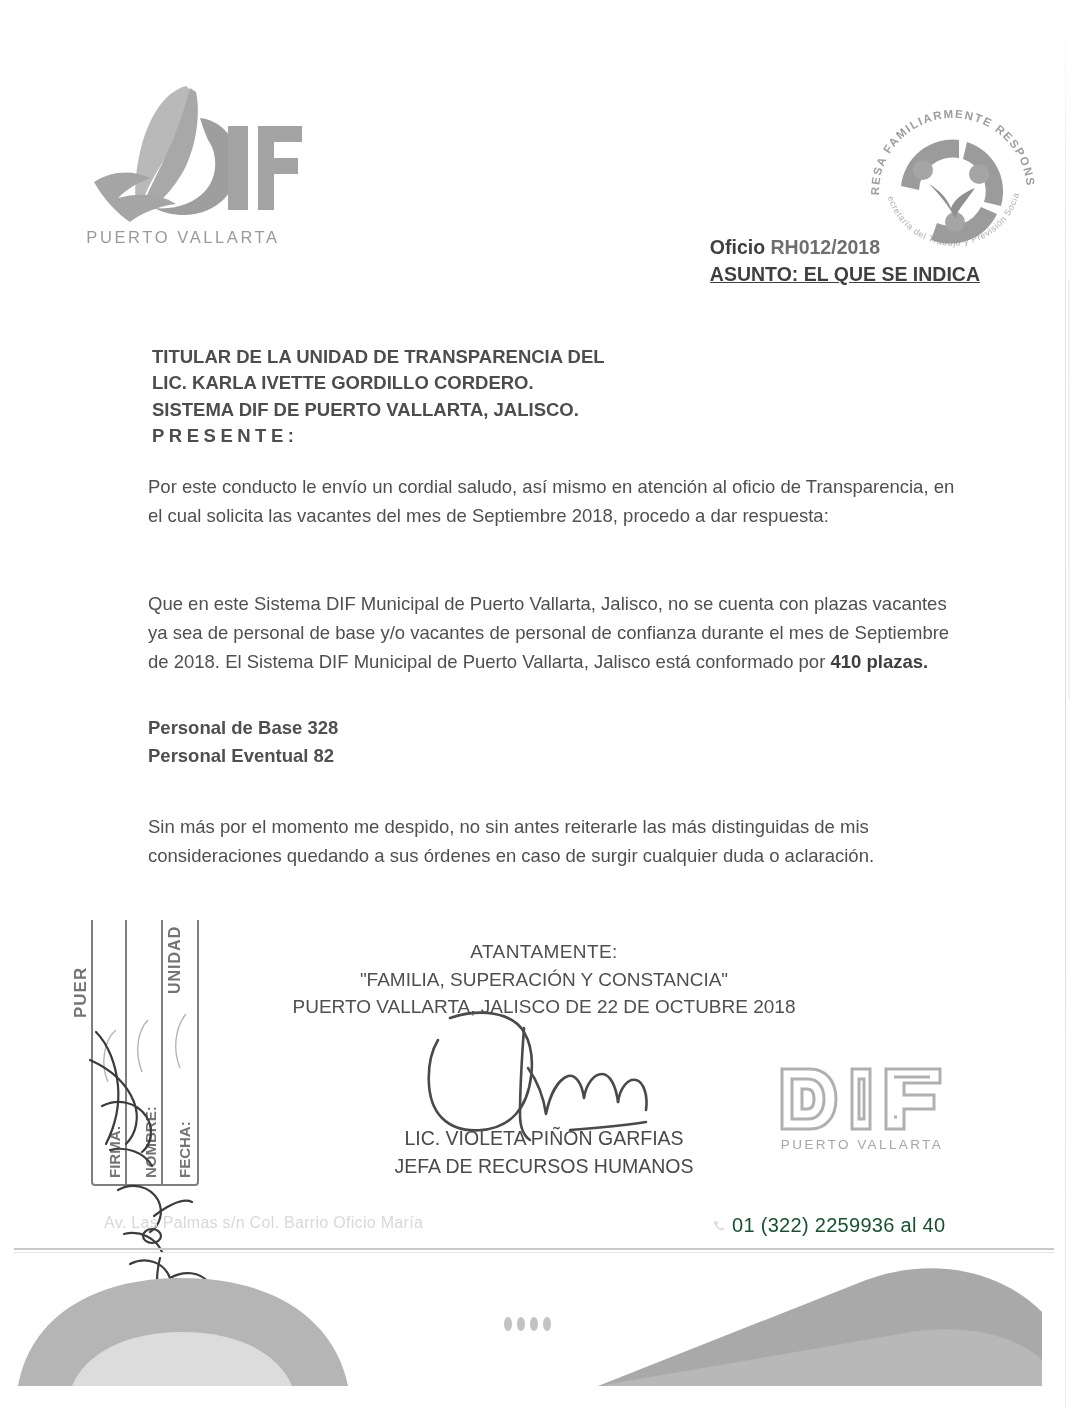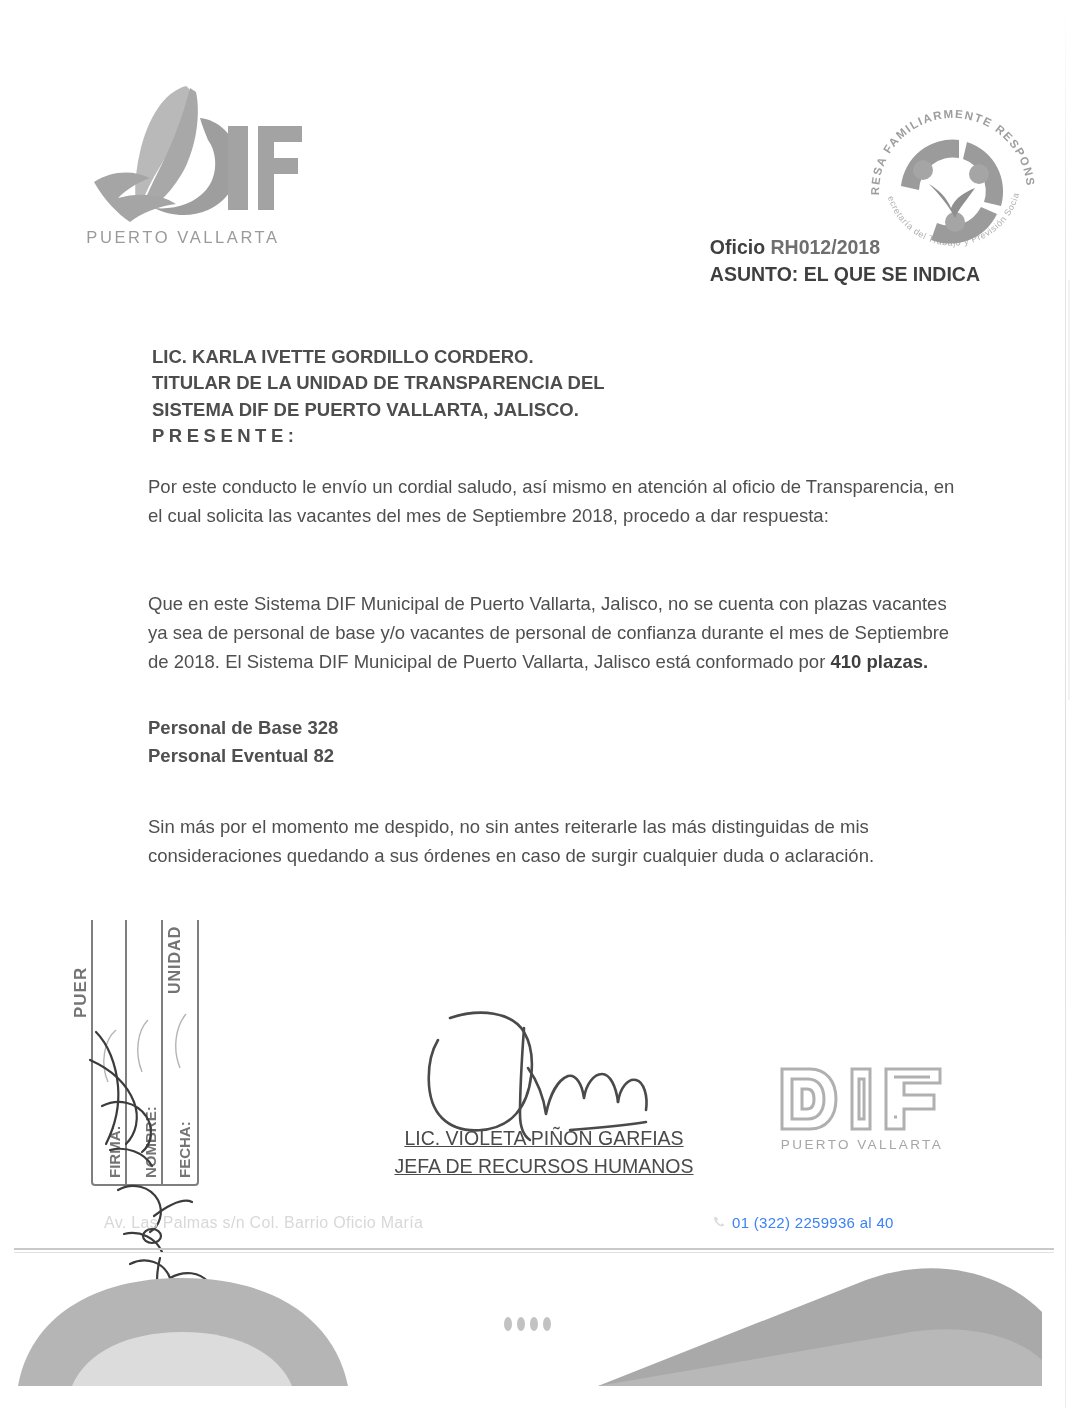--- a/index.html
+++ b/index.html
@@ -69,20 +69,21 @@
     color: #3f3f3f;
     white-space: nowrap;
   }
   .oficio-num { color: #6f6f6f; }
   .asunto-line {
     font-size: 19.5px;
     font-weight: bold;
     color: #3f3f3f;
     white-space: nowrap;
     margin-top: 2px;
+    text-decoration: underline;
   }
 
   
   .addressee {
     position: absolute;
     left: 152px; top: 344px;
     line-height: 1.42;
   }
   .addressee div {
     font-size: 18.5px;
@@ -122,21 +123,20 @@
     white-space: nowrap;
   }
   .closing .lead { letter-spacing: 0.4px; }
 
   .signer {
     position: absolute;
     left: 0; top: 1124px;
     width: 1088px;
     text-align: center;
     line-height: 1.45;
-    text-decoration: underline;
   }
   .signer div {
     font-size: 19.5px;
     color: #4a4a4a;
     white-space: nowrap;
   }
 
   .signature-svg {
     position: absolute;
     left: 420px; top: 1010px;
@@ -164,22 +164,22 @@
     position: absolute;
     left: 104px; top: 1214px;
     font-size: 16px;
     color: #d8d8d8;
     white-space: nowrap;
     letter-spacing: 0.3px;
   }
   .footer-phone {
     position: absolute;
     left: 712px; top: 1214px;
-    font-size: 15px;
-    color: #3b82f6;
+    font-size: 20px;
+    color: #14532d;
     white-space: nowrap;
     letter-spacing: 0.3px;
   }
   .phone-ico { display: inline-block; margin-right: 6px; vertical-align: -1px; }
 
   .footer-rule {
     position: absolute;
     left: 14px; top: 1248px;
     width: 1040px; height: 2px;
     background: #c9c9c9;
@@ -246,37 +246,42 @@
       <path d="M -24,-8 C -14,-2 -6,6 -2,16 C 2,6 12,0 22,-4 C 14,8 6,16 2,26 C -4,14 -14,2 -24,-8 Z" fill="#8f8f8f"></path>
     </g>
   </svg>
 
   <div class="oficio-block">
     <div class="oficio-line"><span>Oficio </span><span class="oficio-num">RH012/2018</span></div>
     <div class="asunto-line">ASUNTO: EL QUE SE INDICA</div>
   </div>
 
   <div class="addressee">
+    <div>TITULAR DE LA UNIDAD DE TRANSPARENCIA DEL</div>
     <div>LIC. KARLA IVETTE GORDILLO CORDERO.</div>
-    <div>TITULAR DE LA UNIDAD DE TRANSPARENCIA DEL</div>
     <div>SISTEMA DIF DE PUERTO VALLARTA, JALISCO.</div>
     <div class="presente">PRESENTE:</div>
   </div>
 
   <div class="body-text p1">Por este conducto le envío un cordial saludo, así mismo en atención al oficio de Transparencia, en el cual solicita las vacantes del mes de Septiembre 2018, procedo a dar respuesta:</div>
 
   <div class="body-text p2"><span>Que en este Sistema DIF Municipal de Puerto Vallarta, Jalisco, no se cuenta con plazas vacantes ya sea de personal de base y/o vacantes de personal de confianza durante el mes de Septiembre de 2018. El Sistema DIF Municipal de Puerto Vallarta, Jalisco está conformado por </span><span class="b">410 plazas.</span></div>
 
   <div class="body-text plazas-block">
     <div>Personal de Base 328</div>
     <div>Personal  Eventual 82</div>
   </div>
 
   <div class="body-text p3">Sin más por el momento me despido, no sin antes reiterarle las más distinguidas de mis consideraciones quedando a sus órdenes en caso de surgir cualquier duda o aclaración.</div>
 
+  <div class="closing">
+    <div class="lead">ATANTAMENTE:</div>
+    <div>"FAMILIA, SUPERACIÓN Y CONSTANCIA"</div>
+    <div>PUERTO VALLARTA, JALISCO  DE 22 DE OCTUBRE 2018</div>
+  </div>
 
   <svg class="signature-svg" viewBox="0 0 290 140">
     <g fill="none" stroke="#4a4a4a" stroke-width="2.6" stroke-linecap="round" stroke-linejoin="round">
       <path d="M30 8 C60 -2 92 2 104 22 C118 46 112 86 96 104 C78 124 40 126 22 108 C4 90 6 50 18 30"></path>
       <path d="M104 18 C102 46 100 74 100 104 C100 118 104 126 110 130"></path>
       <path d="M108 58 C118 72 124 90 126 104 C130 84 138 70 148 66 C156 64 162 74 164 88 C166 74 174 64 182 64 C190 64 196 76 198 92"></path>
       <path d="M198 92 C200 78 208 68 216 70 C224 72 228 86 226 100"></path>
       <path d="M150 120 C176 118 202 116 226 112"></path>
     </g>
   </svg>

